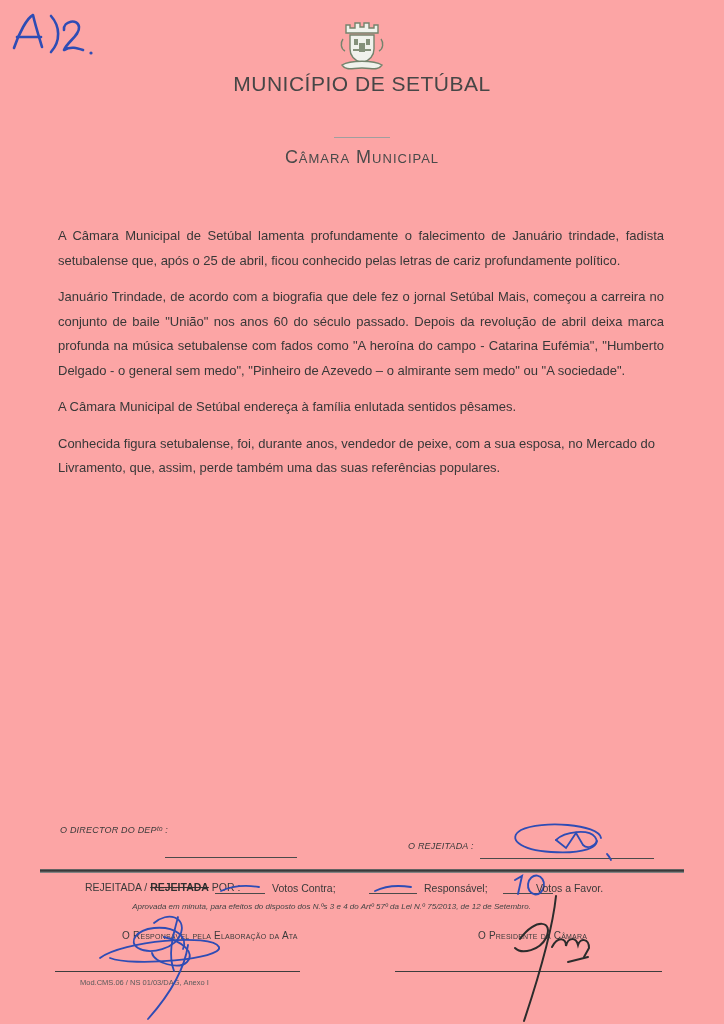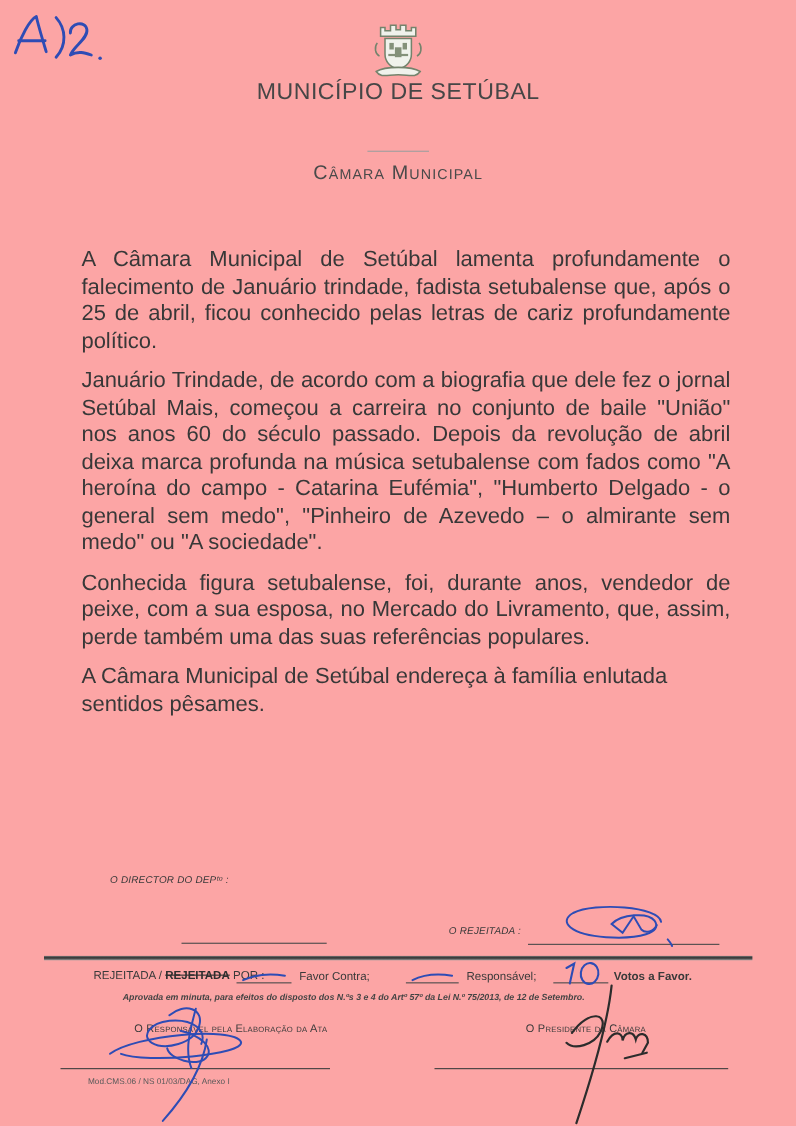--- a/index.html
+++ b/index.html
@@ -16,43 +16,43 @@
   .subtitle{position:absolute;top:99px;left:0;width:724px;text-align:center;
     font-variant:small-caps;font-size:18px;letter-spacing:1px;color:#4a4a4a;margin-top:48px;}
   .header-rule{position:absolute;top:137px;left:334px;width:56px;border-top:1.5px solid #9f9f9f;}
   
   .subject-row{position:absolute;top:148px;left:40px;width:644px;height:25px;
     background:#efefec;border-bottom:1px solid #a8a8a8;}
   .subject-label{position:absolute;left:22px;top:3px;font-size:14.5px;font-weight:bold;font-style:italic;color:#3d3d3d;}
   .subject-value{position:absolute;left:175px;top:3px;font-size:14.5px;color:#3d3d3d;}
   
   .body-text{position:absolute;top:224px;left:58px;width:606px;}
-  .body-text p{margin:0 0 12px 16px;font-size:20px;line-height:24.5px;
+  .body-text p{margin:0 0 12px 0;font-size:13px;line-height:24.5px;
     text-align:justify;color:#383838;}
   .body-text p:last-child{text-align:left;}
   
   .sig-label{position:absolute;font-size:9px;font-style:italic;color:#3a3a3a;letter-spacing:.2px;}
-  .director-label{left:60px;top:795px;margin-left:40px;}
+  .director-label{left:60px;top:825px;}
   .director-line{position:absolute;left:165px;top:857px;width:132px;border-top:1.8px solid #4a4a4a;}
   .proponente-label{left:408px;top:841px;}
   .proponente-line{position:absolute;left:480px;top:858px;width:174px;border-top:1.2px solid #4a4a4a;}
   .proponente-sig{position:absolute;left:503px;top:816px;}
   
   .thick-rule{position:absolute;left:40px;top:869px;width:644px;height:4px;
     background:linear-gradient(180deg,#777 0%,#2e2e2e 45%,#9c9c9c 100%);}
   .approval-text{position:absolute;left:85px;top:881px;font-size:10.5px;color:#3a3a3a;white-space:nowrap;}
   .rejeitada{font-weight:bold;text-decoration:line-through;color:#2f2f2f;margin-top:47px;}
   .vote-line{position:absolute;top:893px;border-bottom:1px solid #4a4a4a;}
   .vline1{left:215px;width:50px;} .vline2{left:369px;width:48px;} .vline3{left:503px;width:50px;}
   .vote-label{position:absolute;top:882px;font-size:10.5px;color:#3a3a3a;white-space:nowrap;}
-  .contra-label{left:272px;} .abst-label{left:424px;} .favor-label{left:558px;font-weight:bold;}
+  .contra-label{left:272px;} .abst-label{left:424px;} .favor-label{left:536px;}
   .dash1{position:absolute;left:218px;top:882px;} .dash2{position:absolute;left:372px;top:882px;}
   .ten-mark{position:absolute;left:505px;top:873px;}
   .minuta-note{position:absolute;left:0;top:902px;width:643px;text-align:center;
-    font-size:8px;font-weight:bold;font-style:italic;color:#444;}
+    font-size:8px;font-weight:normal;font-style:italic;color:#444;padding-left:10px;}
   
   .footer-label{position:absolute;font-variant:small-caps;font-size:10px;color:#3a3a3a;letter-spacing:.2px;white-space:nowrap;}
   .responsavel-label{left:122px;top:930px;}
   .presidente-label{left:478px;top:930px;}
   .left-sign-line{position:absolute;left:55px;top:971px;width:245px;border-top:1.8px solid #3d3d3d;}
   .right-sign-line{position:absolute;left:395px;top:971px;width:267px;border-top:1.8px solid #3d3d3d;}
   .doc-ref{position:absolute;left:40px;top:978px;font-size:7.5px;color:#5a5a5a;padding-left:40px;}
   .responsavel-sig{position:absolute;left:88px;top:913px;}
   .presidente-sig{position:absolute;left:460px;top:893px;}
   svg{display:block;}
@@ -89,22 +89,22 @@
   </svg>
 
   <div class="title">MUNICÍPIO DE SETÚBAL</div>
   <div class="subtitle">Câmara Municipal</div>
   <div class="header-rule"></div>
 
 
   <div class="body-text">
     <p>A Câmara Municipal de Setúbal lamenta profundamente o falecimento de Januário trindade, fadista setubalense que, após o 25 de abril, ficou conhecido pelas letras de cariz profundamente político.</p>
     <p>Januário Trindade, de acordo com a biografia que dele fez o jornal Setúbal Mais, começou a carreira no conjunto de baile "União" nos anos 60 do século passado. Depois da revolução de abril deixa marca profunda na música setubalense com fados como "A heroína do campo - Catarina Eufémia", "Humberto Delgado - o general sem medo", "Pinheiro de Azevedo – o almirante sem medo" ou "A sociedade".</p>
+    <p>A Câmara Municipal de Setúbal endereça à família enlutada sentidos pêsames.</p>
     <p>Conhecida figura setubalense, foi, durante anos, vendedor de peixe, com a sua esposa, no Mercado do Livramento, que, assim, perde também uma das suas referências populares.</p>
-    <p>A Câmara Municipal de Setúbal endereça à família enlutada sentidos pêsames.</p>
   </div>
 
   <span class="sig-label director-label">O DIRECTOR DO DEPᵗᵒ :</span>
   <div class="director-line"></div>
 
   <span class="sig-label proponente-label">O REJEITADA :</span>
   <div class="proponente-line"></div>
   <svg class="proponente-sig" width="118" height="50" viewBox="0 0 118 50">
     <g fill="none" stroke="#2e4cb5" stroke-width="1.8" stroke-linecap="round">
       <path d="M98,22 C96,8 38,4 18,14 C4,22 16,34 48,36 C78,38 100,32 92,21 C86,13 62,15 53,24"></path>
@@ -116,21 +116,21 @@
   <div class="thick-rule"></div>
 
   <div class="approval-text">
     <span>REJEITADA / </span><span class="rejeitada">REJEITADA</span><span> POR :</span>
   </div>
 
   <div class="vote-line vline1"></div>
   <svg class="dash1" width="44" height="12" viewBox="0 0 44 12">
     <path d="M3,9 C14,4 28,3 41,5" fill="none" stroke="#2e4cb5" stroke-width="1.8" stroke-linecap="round"></path>
   </svg>
-  <span class="vote-label contra-label">Favor Contra;</span>
+  <span class="vote-label contra-label">Votos Contra;</span>
 
   <div class="vote-line vline2"></div>
   <svg class="dash2" width="42" height="12" viewBox="0 0 42 12">
     <path d="M3,9 C13,4 26,3 39,5" fill="none" stroke="#2e4cb5" stroke-width="1.8" stroke-linecap="round"></path>
   </svg>
   <span class="vote-label abst-label">Responsável;</span>
 
   <div class="vote-line vline3"></div>
   <svg class="ten-mark" width="48" height="24" viewBox="0 0 48 24" aria-label="10">
     <g fill="none" stroke="#2e4cb5" stroke-width="1.9" stroke-linecap="round">

